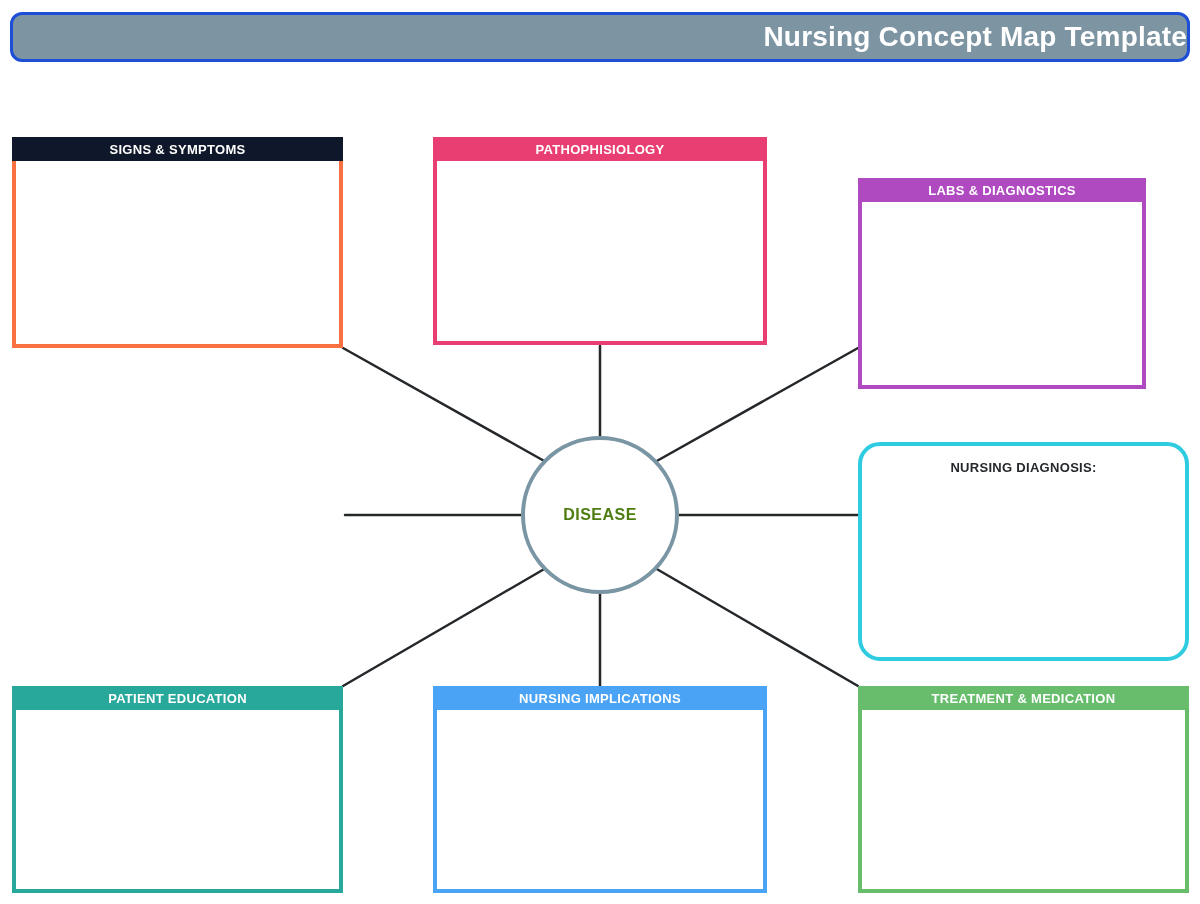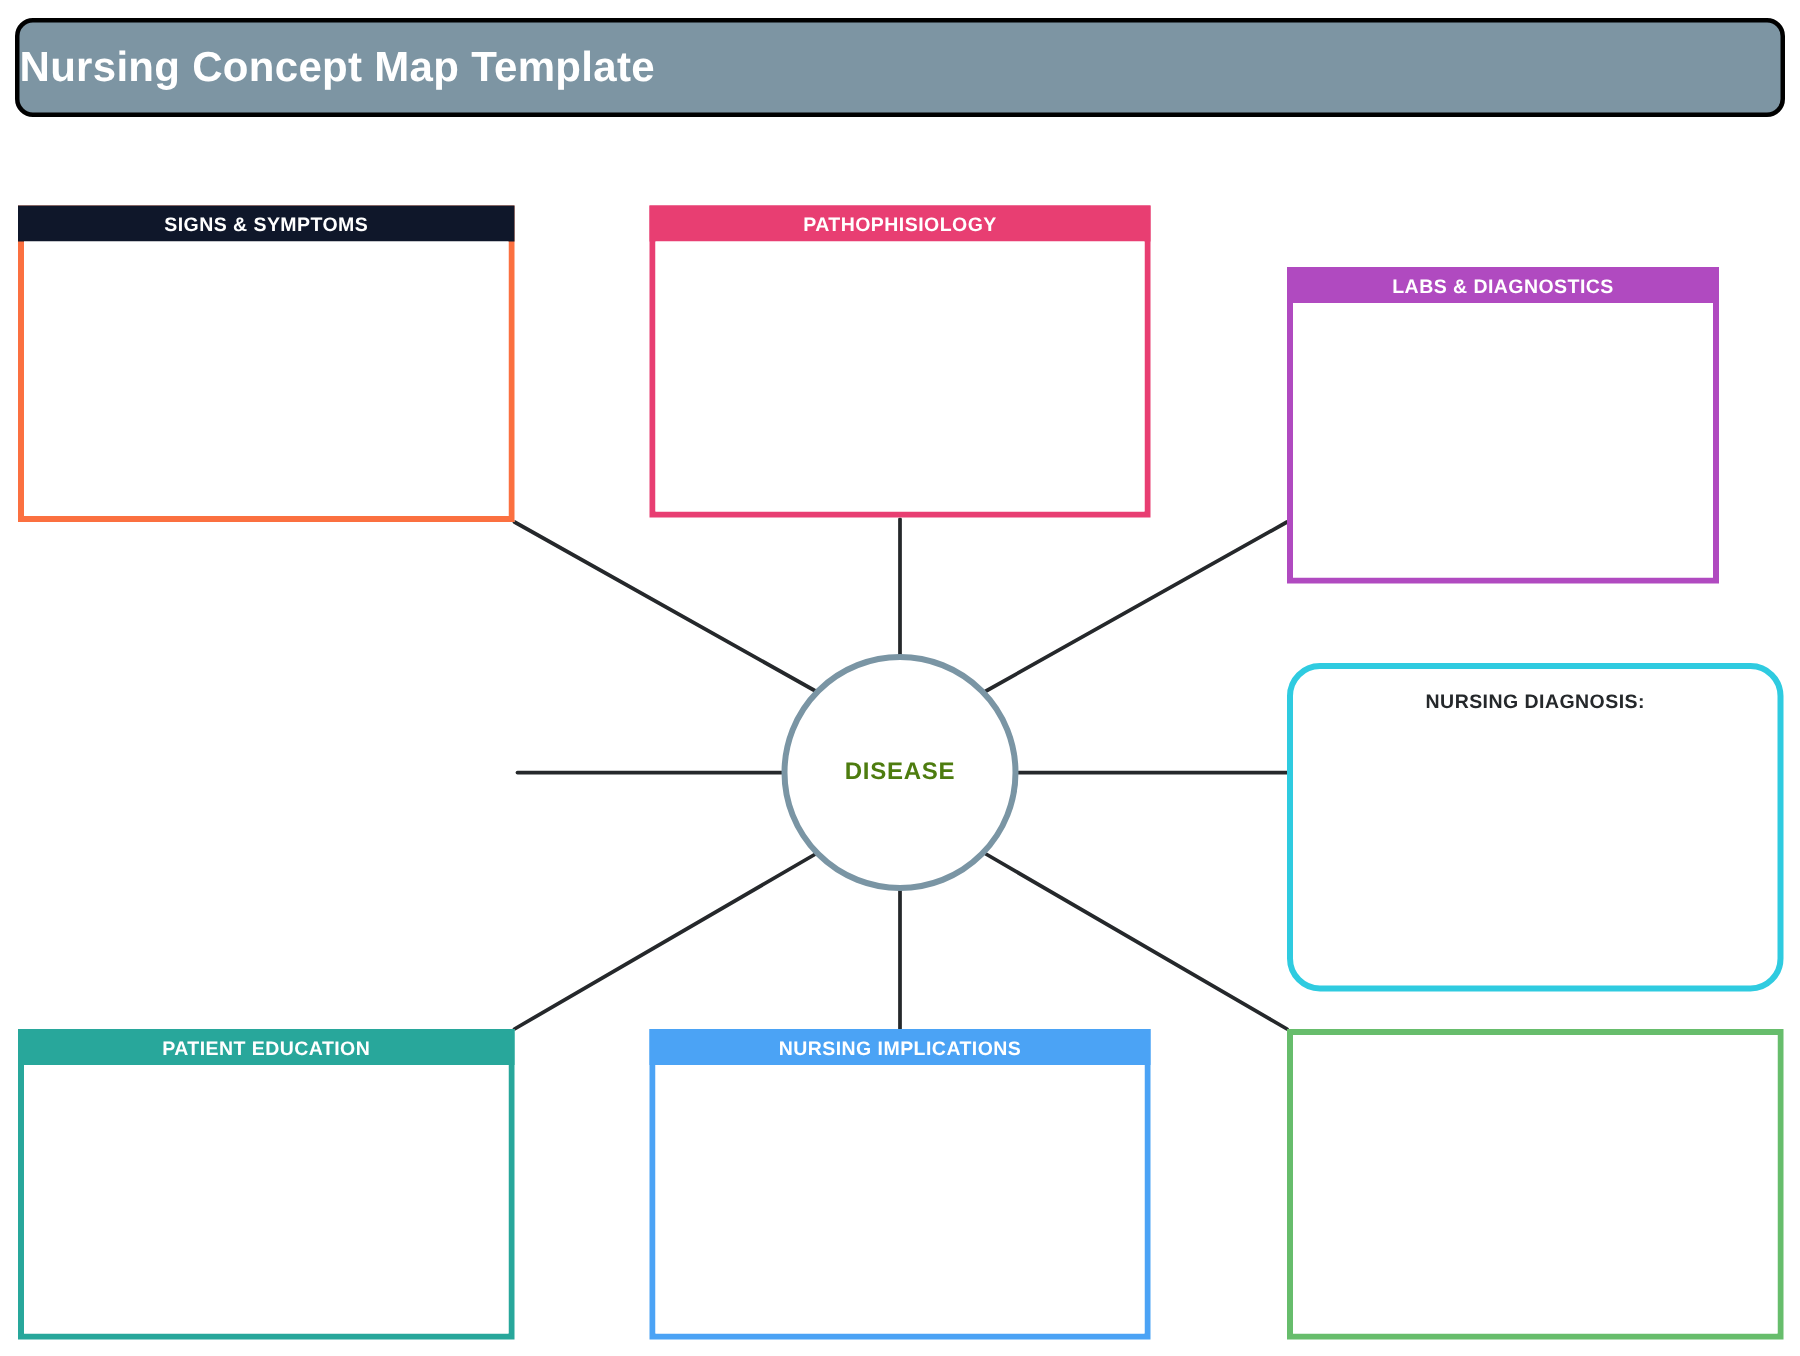--- a/index.html
+++ b/index.html
@@ -19,28 +19,28 @@
     background: #ffffff;
     overflow: hidden;
   }
 
   
   #title-bar {
     position: absolute;
     left: 10px;
     top: 12px;
     width: 1180px;
-    height: 66px;
+    height: 50px;
     box-sizing: border-box;
     background: #7D95A3;
-    border: 3px solid #000000;
+    border: 3px solid #1d4ed8;
     border-radius: 12px;
     display: flex;
     align-items: center;
-    justify-content: flex-start;
+    justify-content: flex-end;
   }
   #title-text {
     color: #ffffff;
     font-size: 28px;
     font-weight: bold;
     letter-spacing: 0.2px;
     text-align: center;
     white-space: nowrap;
   }
 
@@ -189,16 +189,17 @@
     <div class="node-header" style="background:#28A79B;">PATIENT EDUCATION</div>
     <div class="node-body"></div>
   </div>
 
   <div class="node header-style" style="left:433px; top:686px; width:334px; height:207px; border-color:#4BA3F5;">
     <div class="node-header" style="background:#4BA3F5;">NURSING IMPLICATIONS</div>
     <div class="node-body"></div>
   </div>
 
   <div class="node header-style" style="left:858px; top:686px; width:331px; height:207px; border-color:#67BD6C;">
+    <div class="node-header" style="background:#67BD6C;">TREATMENT &amp; MEDICATION</div>
     <div class="node-body"></div>
   </div>
 
 </div>
 
 </body></html>

